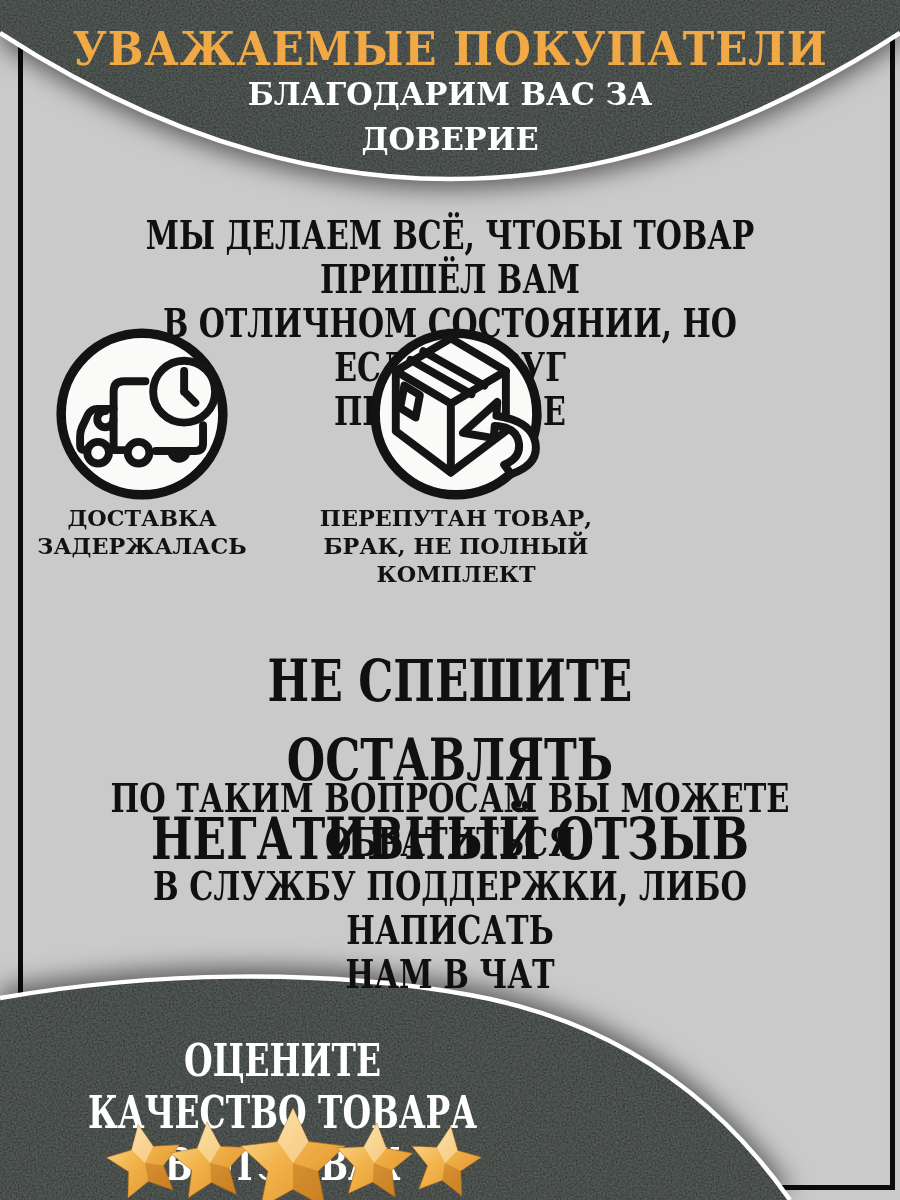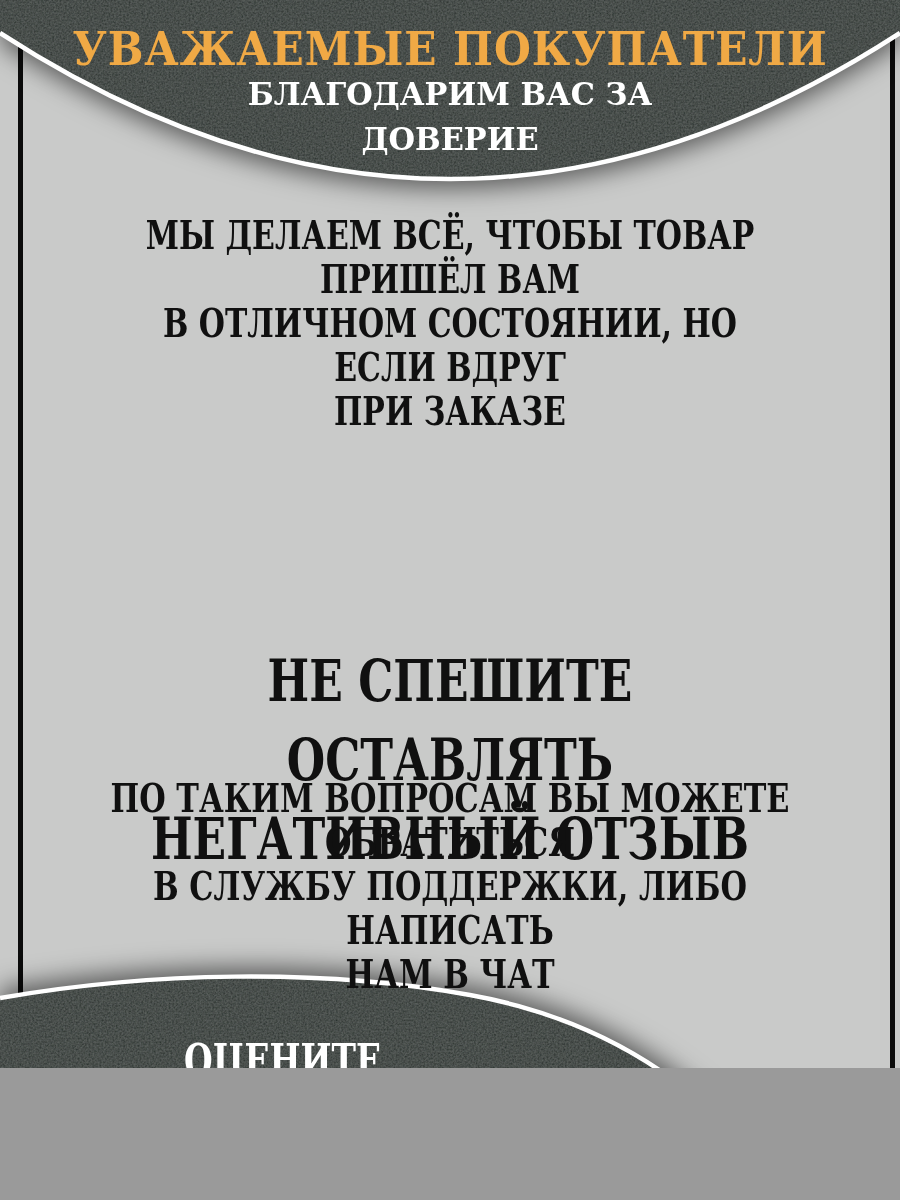--- a/index.html
+++ b/index.html
@@ -1,17 +1,17 @@
 <!DOCTYPE html>
 <html><head>
 <meta charset="utf-8">
 <style>
   html,body{margin:0;padding:0;background:#9a9a9a;}
   #root{
-    position:relative;width:900px;height:1068px;overflow:hidden;
+    position:relative;width:900px;height:1200px;overflow:hidden;
     background:#c9cac9;
     font-family:"DejaVu Serif","Liberation Serif",serif;font-weight:bold;
   }
   .abs{position:absolute;}
   
   .frame{
     position:absolute;left:18px;top:-20px;width:867px;height:1200px;
     border:5px solid #0b0b0b;background:transparent;
   }
   svg.arc{position:absolute;left:0;top:0;width:900px;height:1200px;pointer-events:none;}
@@ -73,21 +73,56 @@
     <div>БЛАГОДАРИМ ВАС ЗА</div>
     <div>ДОВЕРИЕ</div>
   </div>
 
   <div class="txt intro">
     <div>МЫ ДЕЛАЕМ ВСЁ, ЧТОБЫ ТОВАР ПРИШЁЛ ВАМ</div>
     <div>В ОТЛИЧНОМ СОСТОЯНИИ, НО ЕСЛИ ВДРУГ</div>
     <div>ПРИ ЗАКАЗЕ</div>
   </div>
 
+  <div class="issue" id="issue-0">
+    <svg class="badge" viewBox="0 0 100 100">
+      <circle class="ic-circle" cx="50" cy="50" r="47"></circle>
+      <path class="ic" d="M 33.5,71 L 33.5,37 Q 33.5,31 39.5,31 L 52,31"></path>
+      <path class="ic" d="M 33.5,47 L 24,47 Q 20.5,47 18.5,50.5 L 15,58 Q 14,60.5 14,63 L 14,68 Q 14,71 17,71 L 30.5,71"></path>
+      <path class="ic" d="M 33.4,53 a 4.7,4.7 0 1 1 -4.7,-4.7"></path>
+      <path class="ic" d="M 33.5,71 L 42,71"></path>
+      <path class="ic" d="M 58,71.5 L 81,71.5 Q 85.5,71.5 85.5,67 L 85.5,56.5"></path>
+      <path class="ic" d="M 67,71.5 a 4.5,4.5 0 0 0 9,0"></path>
+      <circle class="ic-fill" cx="24.5" cy="72.5" r="6.3"></circle>
+      <circle class="ic-fill" cx="48" cy="72.5" r="6.3"></circle>
+      <circle class="ic-fill" cx="74.5" cy="37" r="18"></circle>
+      <path class="ic" d="M 74.5,37 L 74.5,25 M 74.5,37 L 81,43.5"></path>
+    </svg>
+    <div class="issue-label">
+      <div>ДОСТАВКА</div>
+      <div>ЗАДЕРЖАЛАСЬ</div>
+    </div>
+  </div>
 
+  <div class="issue" id="issue-1">
+    <svg class="badge" viewBox="0 0 100 100">
+      <circle class="ic-circle" cx="50" cy="50" r="47"></circle>
+      <path class="ic" d="M 47,6 L 79,25 L 47,44 L 15,25 Z"></path>
+      <path class="ic" d="M 23.5,18.5 L 59,38.5 M 31,13.5 L 66.5,33.5"></path>
+      <path class="ic" d="M 15,25 L 15,60 L 47,84 L 47,44"></path>
+      <path class="ic" d="M 79,25 L 79,60 L 47,84"></path>
+      <path class="ic-fill" d="M 20,33.5 L 29,39 L 26.5,52 L 17.5,46.5 Z"></path>
+      <path class="ic-fill" d="M 54,61 L 74,43 L 73.5,51 Q 93,54 96,66 Q 99,79 82,85 L 78,79.5 Q 88,75.5 86.5,66.5 Q 85,57.5 72.5,57 L 72,64 Z"></path>
+    </svg>
+    <div class="issue-label">
+      <div>ПЕРЕПУТАН ТОВАР,</div>
+      <div>БРАК, НЕ ПОЛНЫЙ</div>
+      <div>КОМПЛЕКТ</div>
+    </div>
+  </div>
 
 
   <div class="txt warning">
     <div>НЕ СПЕШИТЕ ОСТАВЛЯТЬ</div>
     <div>НЕГАТИВНЫЙ ОТЗЫВ</div>
   </div>
 
   <div class="txt support">
     <div>ПО ТАКИМ ВОПРОСАМ ВЫ МОЖЕТЕ ОБРАТИТЬСЯ</div>
     <div>В СЛУЖБУ ПОДДЕРЖКИ, ЛИБО НАПИСАТЬ</div>

